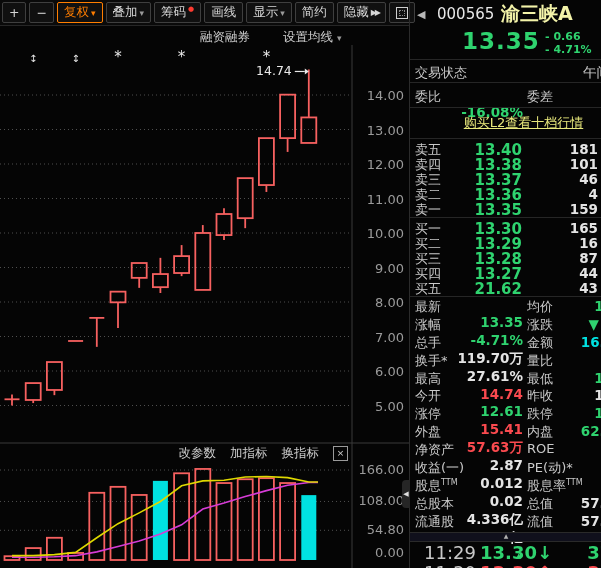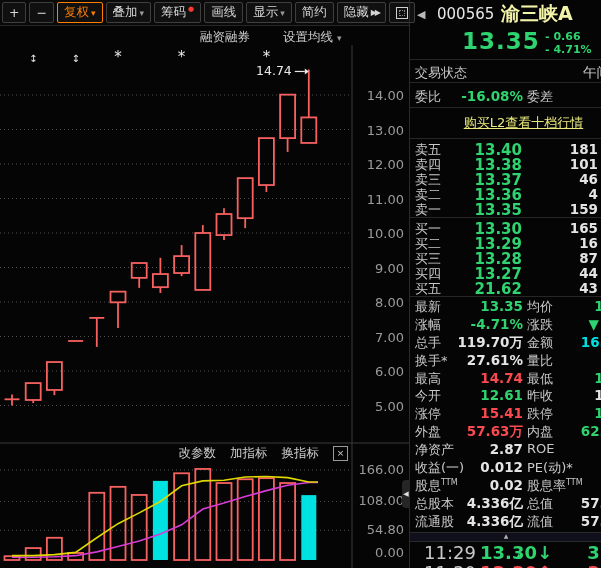--- a/index.html
+++ b/index.html
@@ -24,21 +24,21 @@
   .hdr-back{position:absolute;left:417px;top:8px;color:#b9b9b9;font-size:11px;cursor:pointer;}
   .hdr-code{position:absolute;left:437px;top:5px;font-size:15px;color:#e8e8e8;}
   .hdr-name{position:absolute;left:501px;top:1px;font-size:19px;font-weight:700;color:#f3f3a9;}
   .hdr-price{position:absolute;left:462px;top:28px;font-size:23px;font-weight:700;color:#2fd36f;letter-spacing:1px;}
   .hdr-chg{position:absolute;left:545px;top:30px;font-size:11px;font-weight:700;color:#2fd36f;line-height:13px;white-space:pre;}
   
   .vline{position:absolute;left:409px;top:0;width:1px;height:568px;background:#2b2b2b;}
   .hline{position:absolute;left:410px;width:192px;height:1px;background:#262626;}
   .prow{position:absolute;left:410px;width:240px;font-size:13px;}
   .plabel{position:absolute;left:5px;top:0;color:#c9c9c9;white-space:nowrap;}
-  .pv1{position:absolute;left:28px;width:85px;top:0;text-align:right;font-weight:700;font-size:13.5px;white-space:nowrap;}
+  .pv1{position:absolute;left:28px;width:85px;top:16px;text-align:right;font-weight:700;font-size:13.5px;white-space:nowrap;}
   .plabel2{position:absolute;left:117px;top:0;color:#c9c9c9;white-space:nowrap;}
   .pv2{position:absolute;left:117px;width:110px;top:0;text-align:right;font-weight:700;font-size:13.5px;white-space:nowrap;}
   sup.ttm{font-size:8px;color:#c9c9c9;}
   .l2link{position:absolute;left:410px;top:107px;width:227px;height:30px;line-height:30px;text-align:center;
           color:#e9e97c;font-size:13px;text-decoration:underline;cursor:pointer;
           border-top:1px solid #262626;border-bottom:1px solid #262626;white-space:nowrap;}
   .obrow{position:relative;height:15px;}
   .obl{position:absolute;left:5px;top:0;color:#c9c9c9;font-size:13px;}
   .obp{position:absolute;left:30px;width:82px;top:0;text-align:right;font-weight:700;font-size:15px;color:#2fd36f;cursor:pointer;}
   .obv{position:absolute;left:120px;width:68px;top:0;text-align:right;font-weight:700;font-size:13.5px;color:#e4e4e4;}

